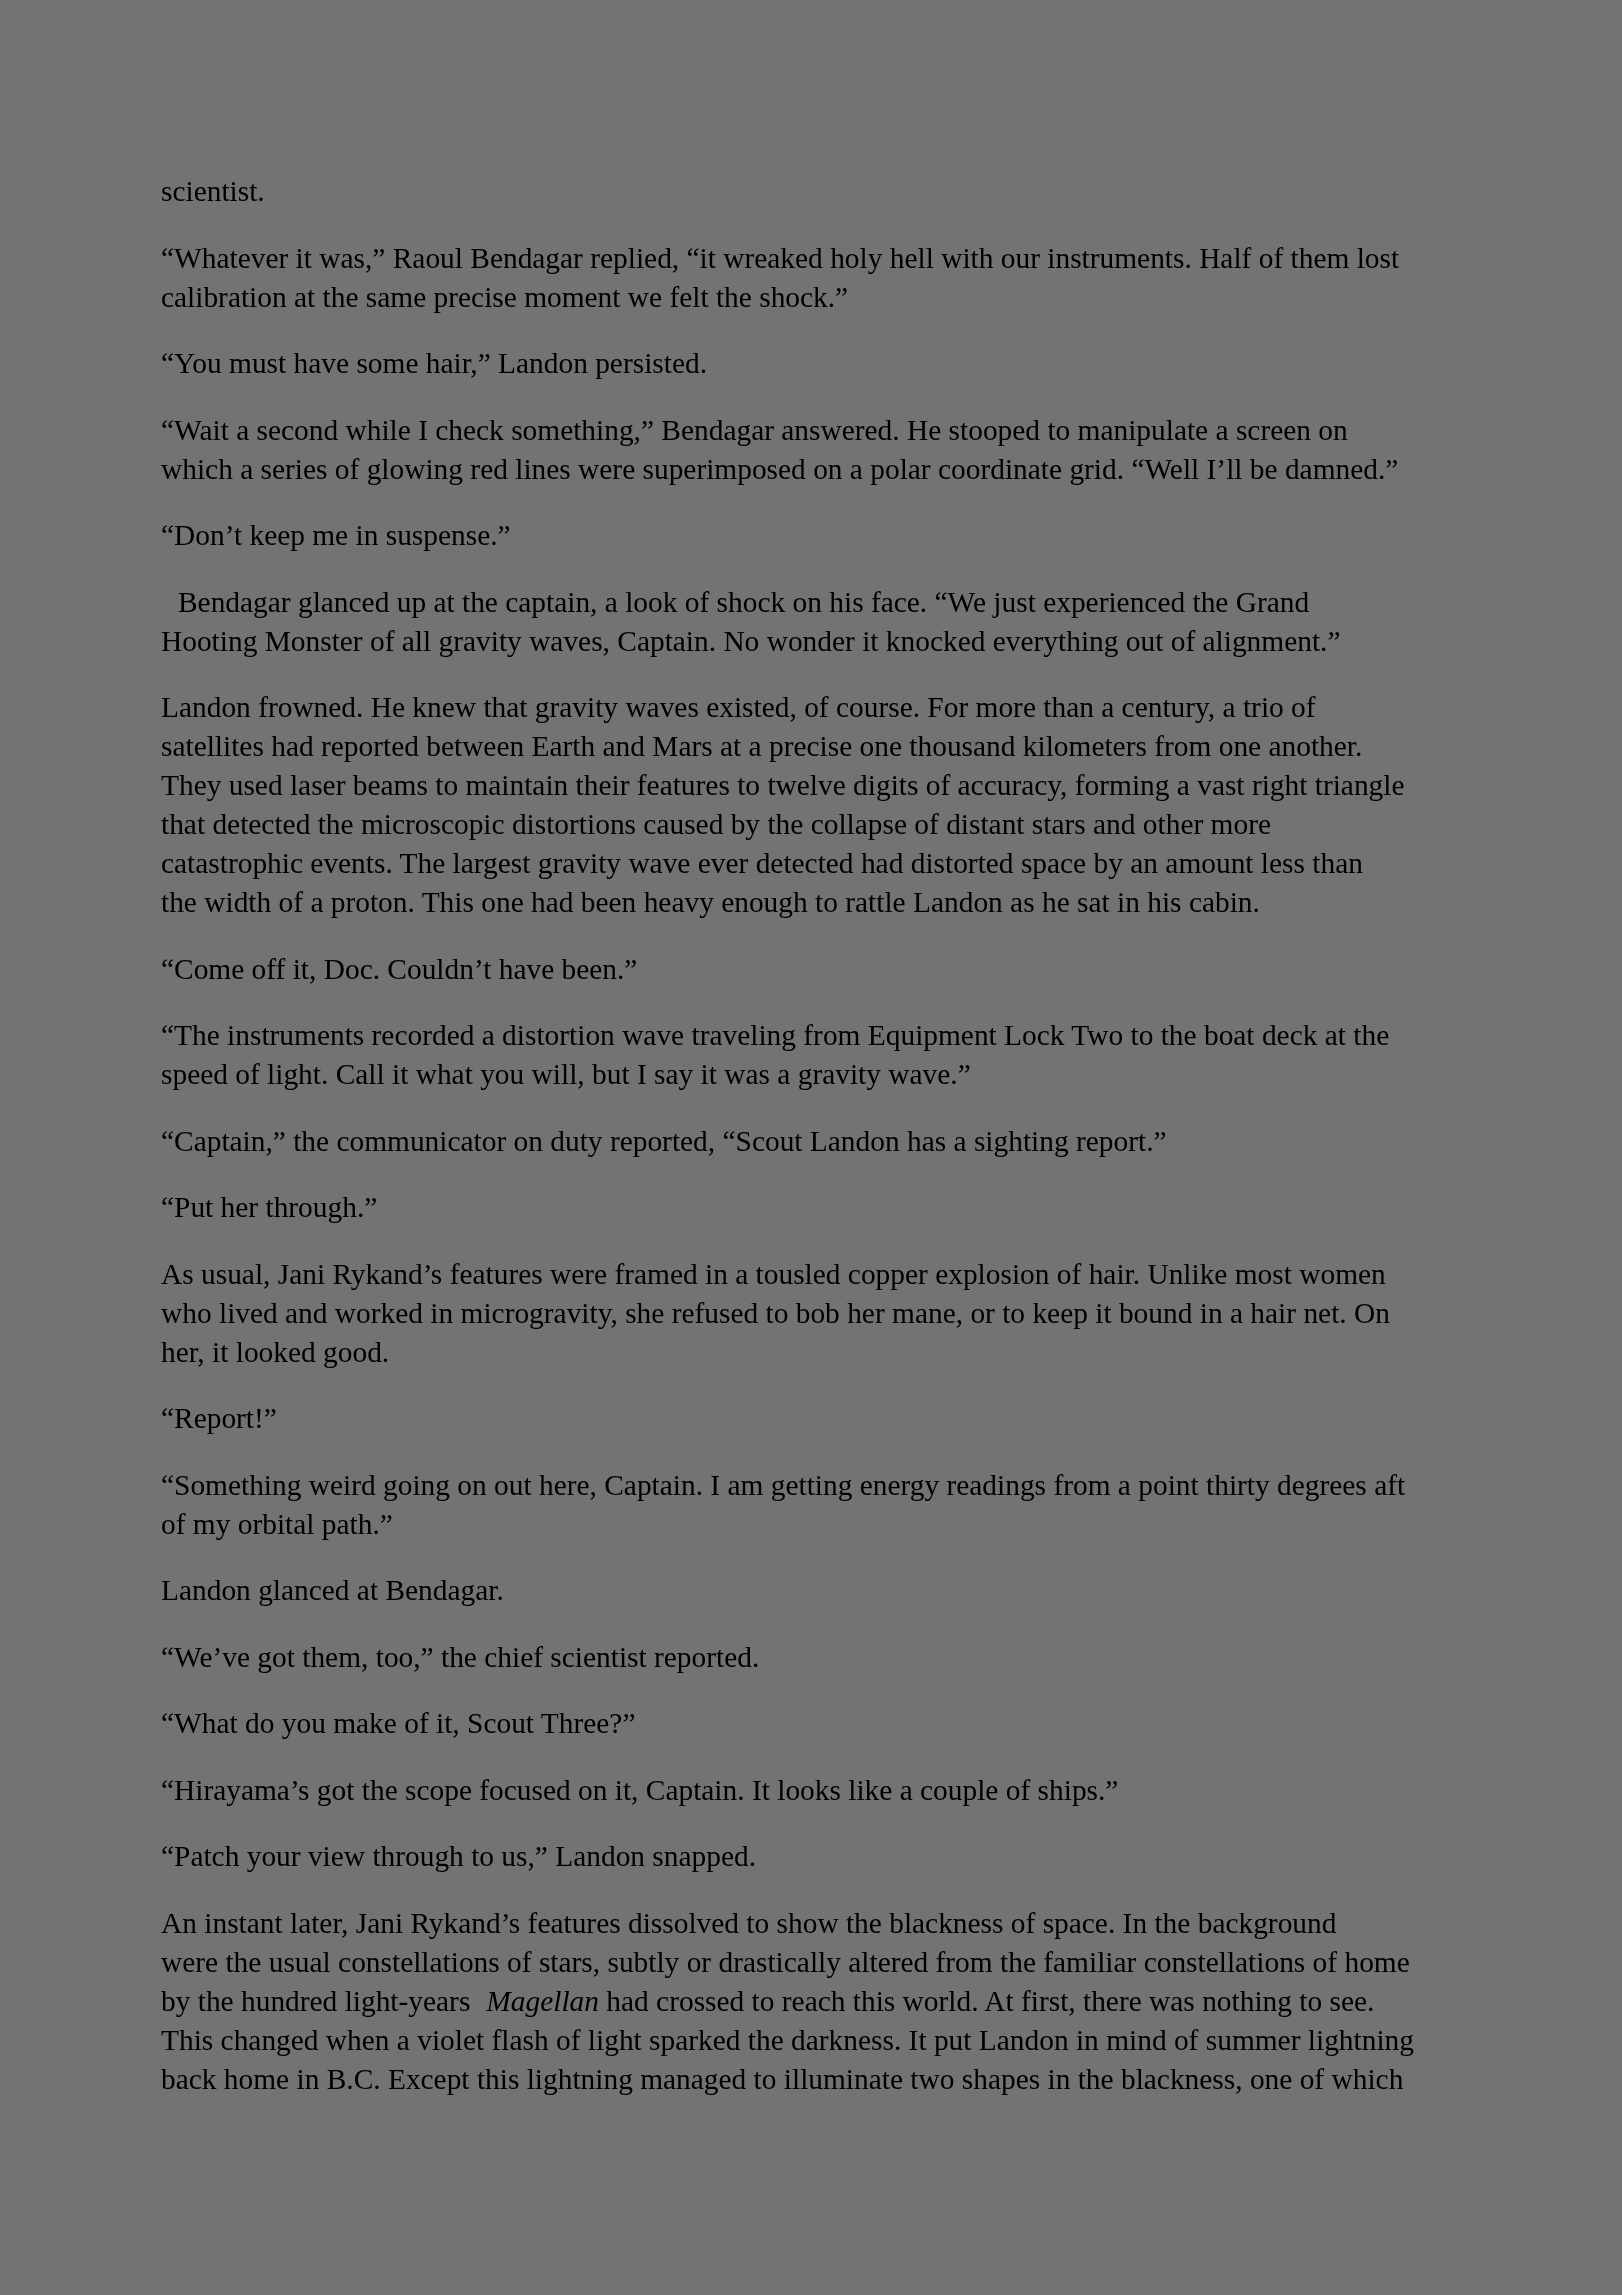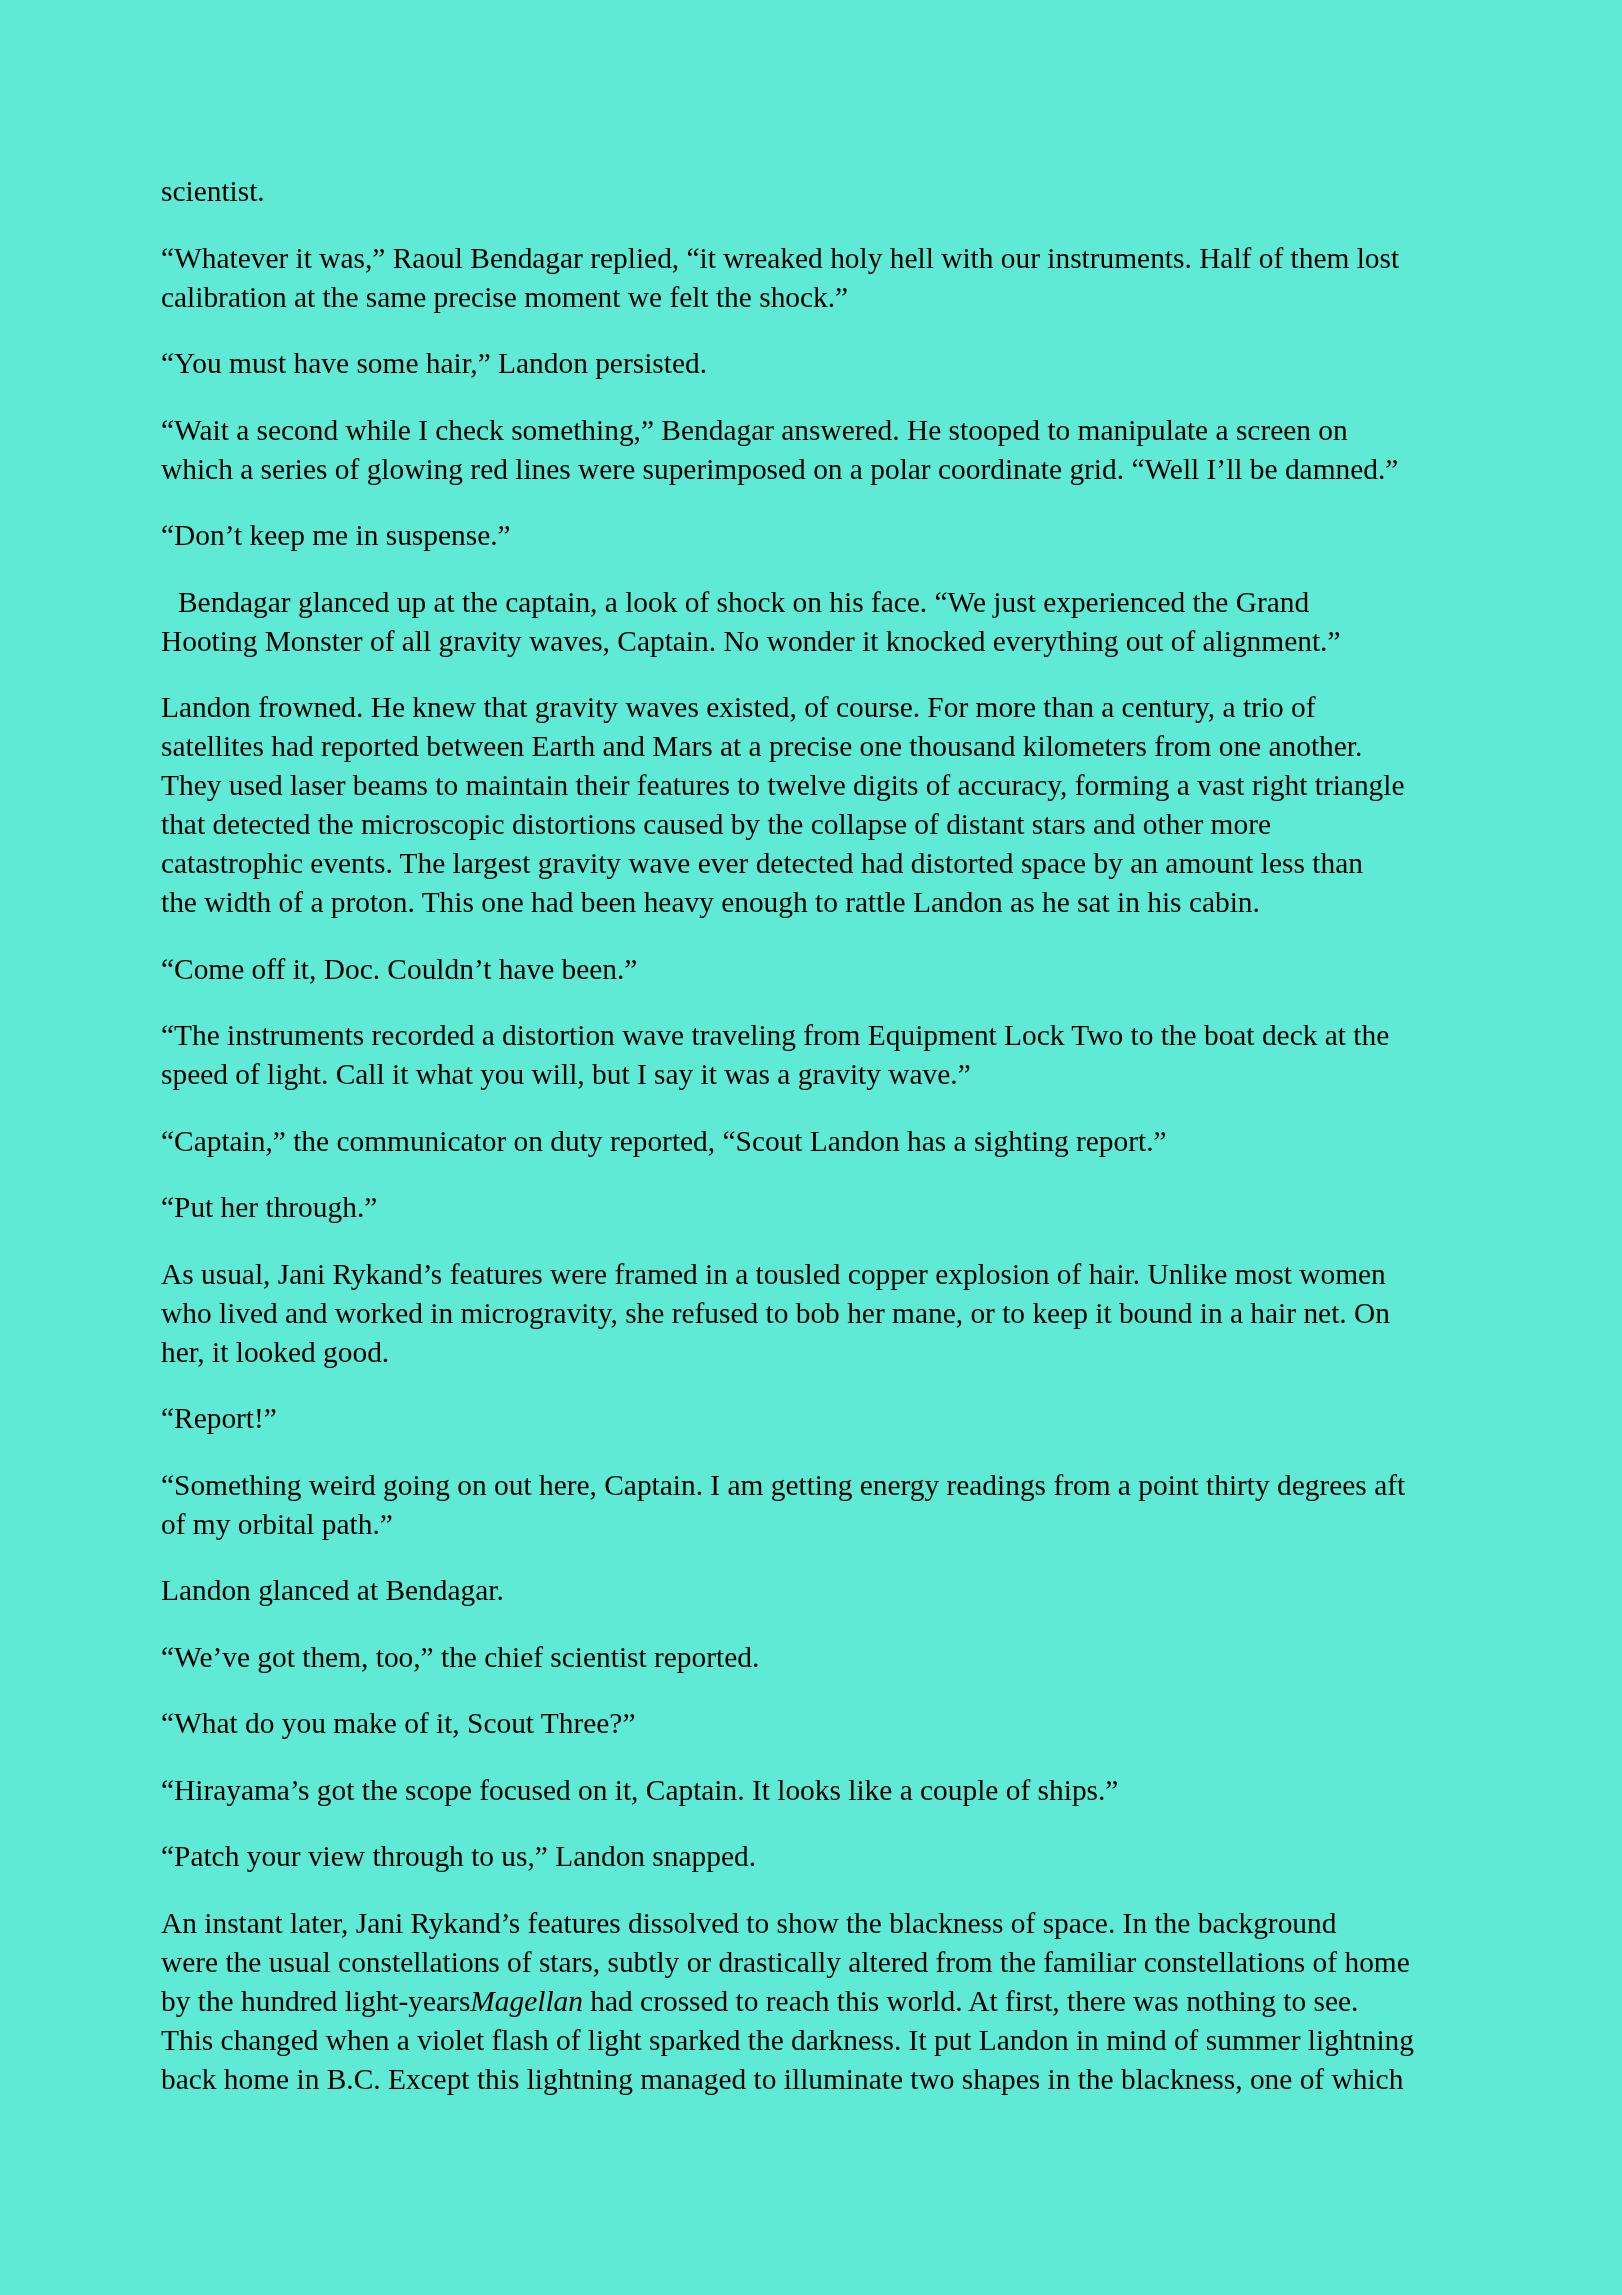--- a/index.html
+++ b/index.html
@@ -12,21 +12,21 @@
     background: #ffffff;
     position: relative;
     overflow: hidden;
   }
   .page {
     position: absolute;
     left: 0;
     top: 0;
     width: 1622px;
     height: 2295px;
-    background: #5eead4;
+    background: #737373;
   }
   .text-column {
     position: absolute;
     left: 161px;
     top: 172px;
     width: 1315px;
     font-family: "Liberation Serif", "DejaVu Serif", serif;
     font-size: 29.4px;
     line-height: 39px;
     color: #000000;
@@ -38,20 +38,21 @@
   }
   .para.indented .line:first-child {
     text-indent: 17px;
   }
   .line {
     display: block;
     white-space: pre;
   }
   .italic {
     font-style: italic;
+    margin-left: 16px;
   }
 </style>
 </head>
 <body>
 
 <div class="page">
   <div class="text-column">
       <p class="para">
         <span class="line"><span>scientist.</span></span>
       </p>

